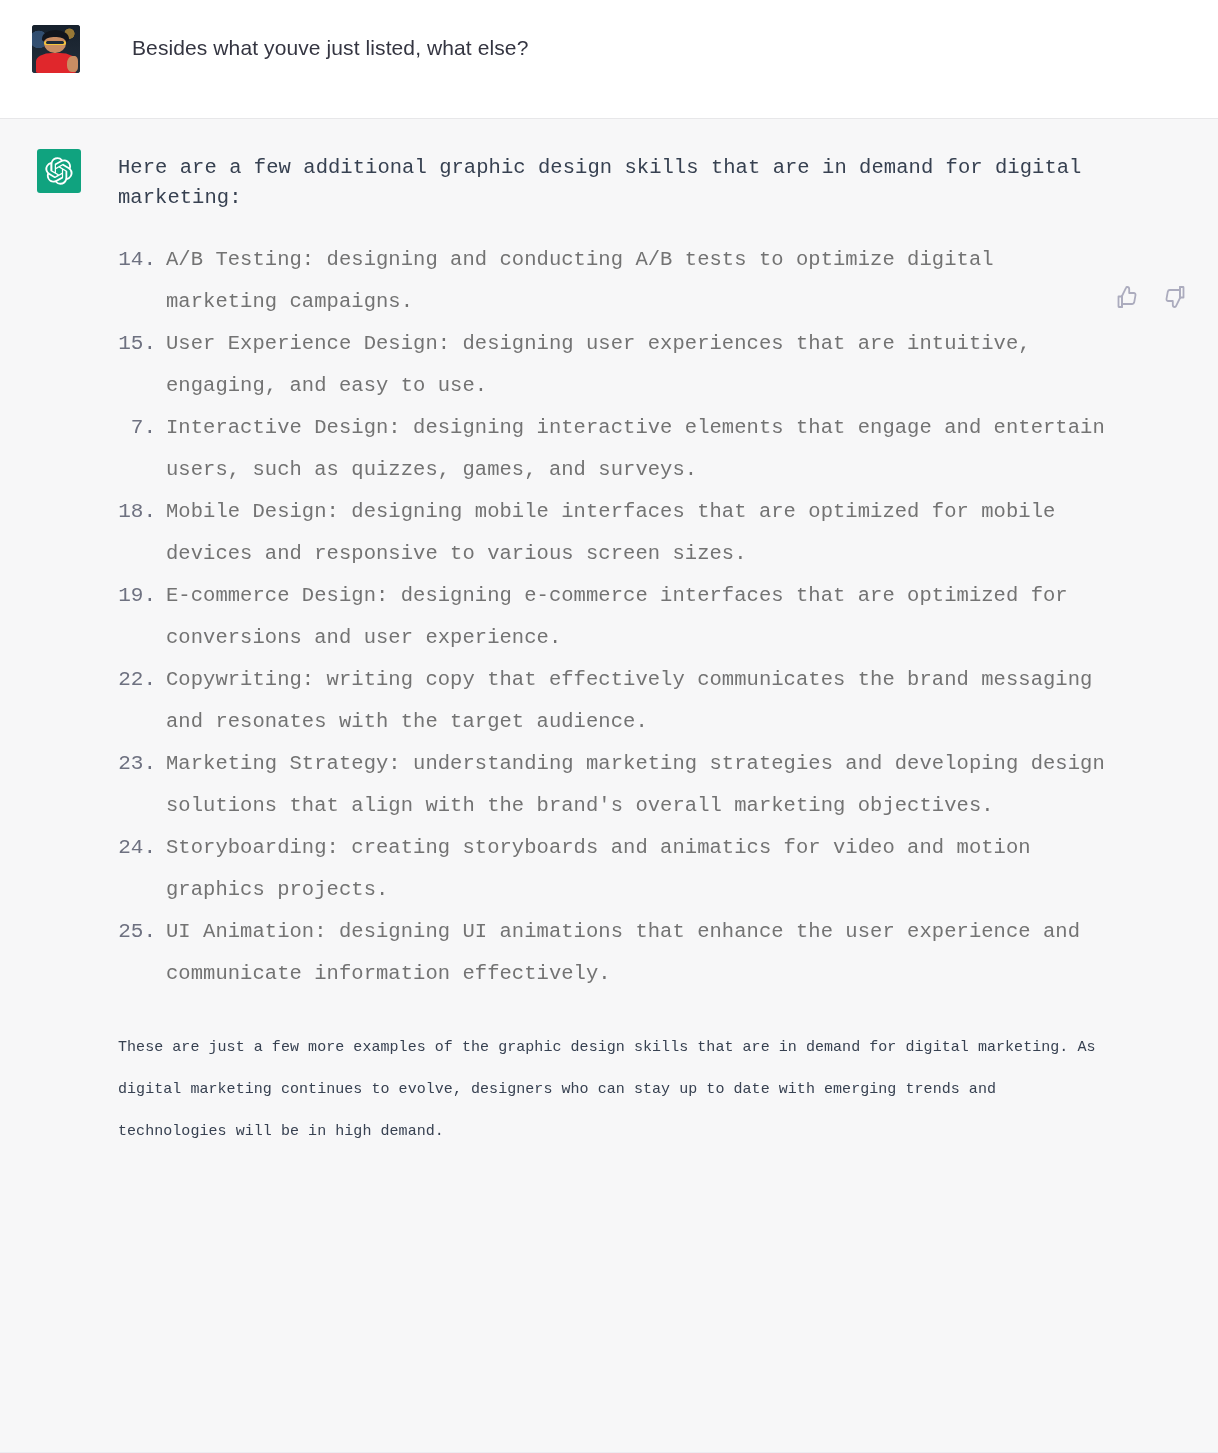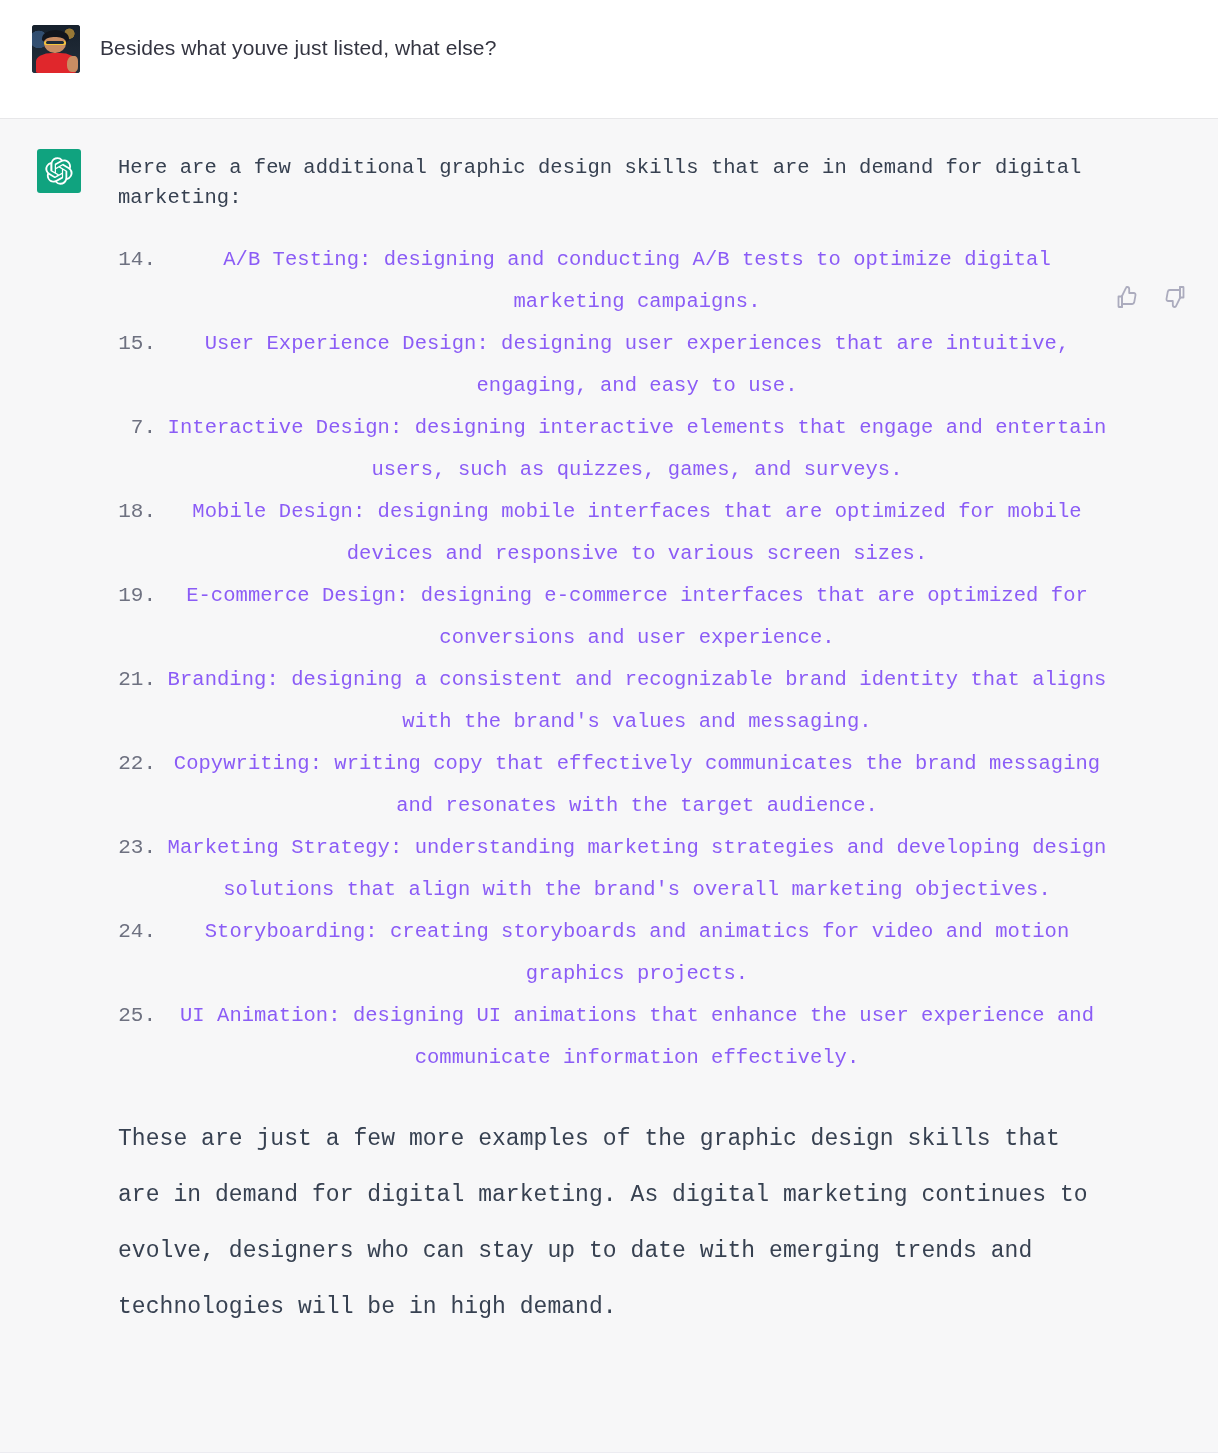--- a/index.html
+++ b/index.html
@@ -93,21 +93,21 @@
   }
   .avatar-user .arm {
     position: absolute;
     right: 4%; bottom: 2%;
     width: 24%; height: 34%;
     background: #c98d63;
     border-radius: 46% 30% 30% 40%;
   }
 
   .user-text {
-    margin-left: 20px;
+    margin-left: 52px;
     color: #343541;
     font-size: 21px;
     line-height: 30px;
     padding-top: 8px;
     letter-spacing: 0.1px;
   }
 
   .divider {
     height: 1px;
     width: 100%;
@@ -190,32 +190,31 @@
     width: 48px;
     flex: 0 0 auto;
     text-align: right;
     color: #6e7180;
     font-size: 21px;
     line-height: 42px;
     padding-right: 10px;
   }
 
   .li-text {
-    color: #8b5cf6;
+    color: #737373;
     font-size: 20.5px;
     line-height: 42px;
     letter-spacing: 0.05px;
     max-width: 950px;
-    text-align: center;
   }
 
   .closing {
     color: #374151;
-    font-size: 23px;
-    line-height: 56px;
+    font-size: 15px;
+    line-height: 42px;
     letter-spacing: 0.05px;
     margin-top: 32px;
     margin-left: 0;
     max-width: 985px;
   }
 
   .bottom-rule {
     position: absolute;
     left: 0;
     bottom: 0;
@@ -290,24 +289,20 @@
           </li>
           <li>
             <span class="li-num">18.</span>
             <span class="li-text">Mobile Design: designing mobile interfaces that are optimized for mobile devices and responsive to various screen sizes.</span>
           </li>
           <li>
             <span class="li-num">19.</span>
             <span class="li-text">E-commerce Design: designing e-commerce interfaces that are optimized for conversions and user experience.</span>
           </li>
           <li>
-            <span class="li-num">21.</span>
-            <span class="li-text">Branding: designing a consistent and recognizable brand identity that aligns with the brand's values and messaging.</span>
-          </li>
-          <li>
             <span class="li-num">22.</span>
             <span class="li-text">Copywriting: writing copy that effectively communicates the brand messaging and resonates with the target audience.</span>
           </li>
           <li>
             <span class="li-num">23.</span>
             <span class="li-text">Marketing Strategy: understanding marketing strategies and developing design solutions that align with the brand's overall marketing objectives.</span>
           </li>
           <li>
             <span class="li-num">24.</span>
             <span class="li-text">Storyboarding: creating storyboards and animatics for video and motion graphics projects.</span>

